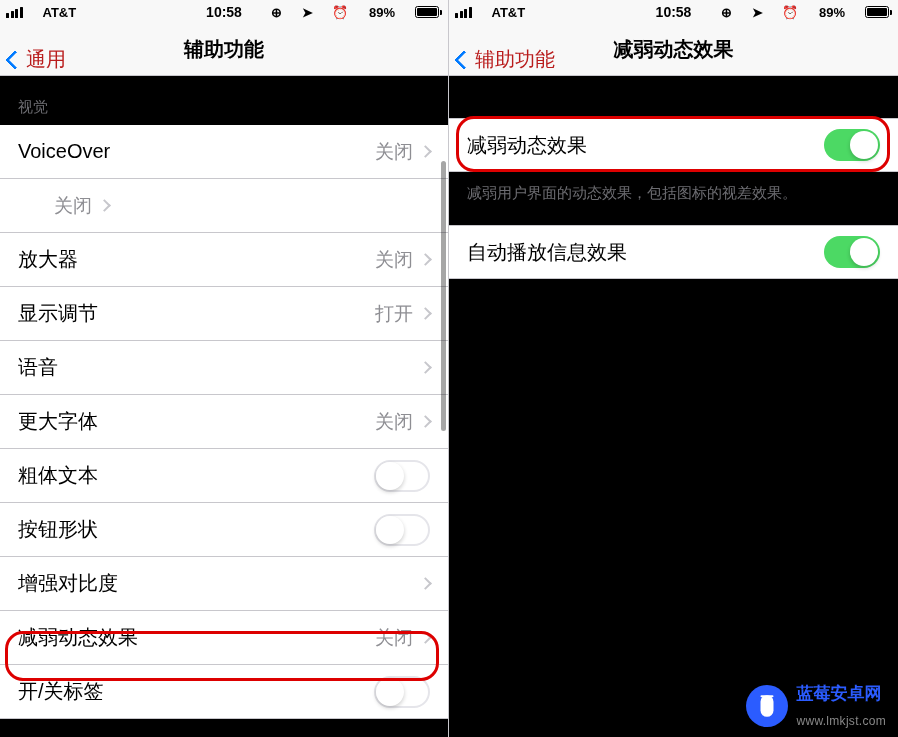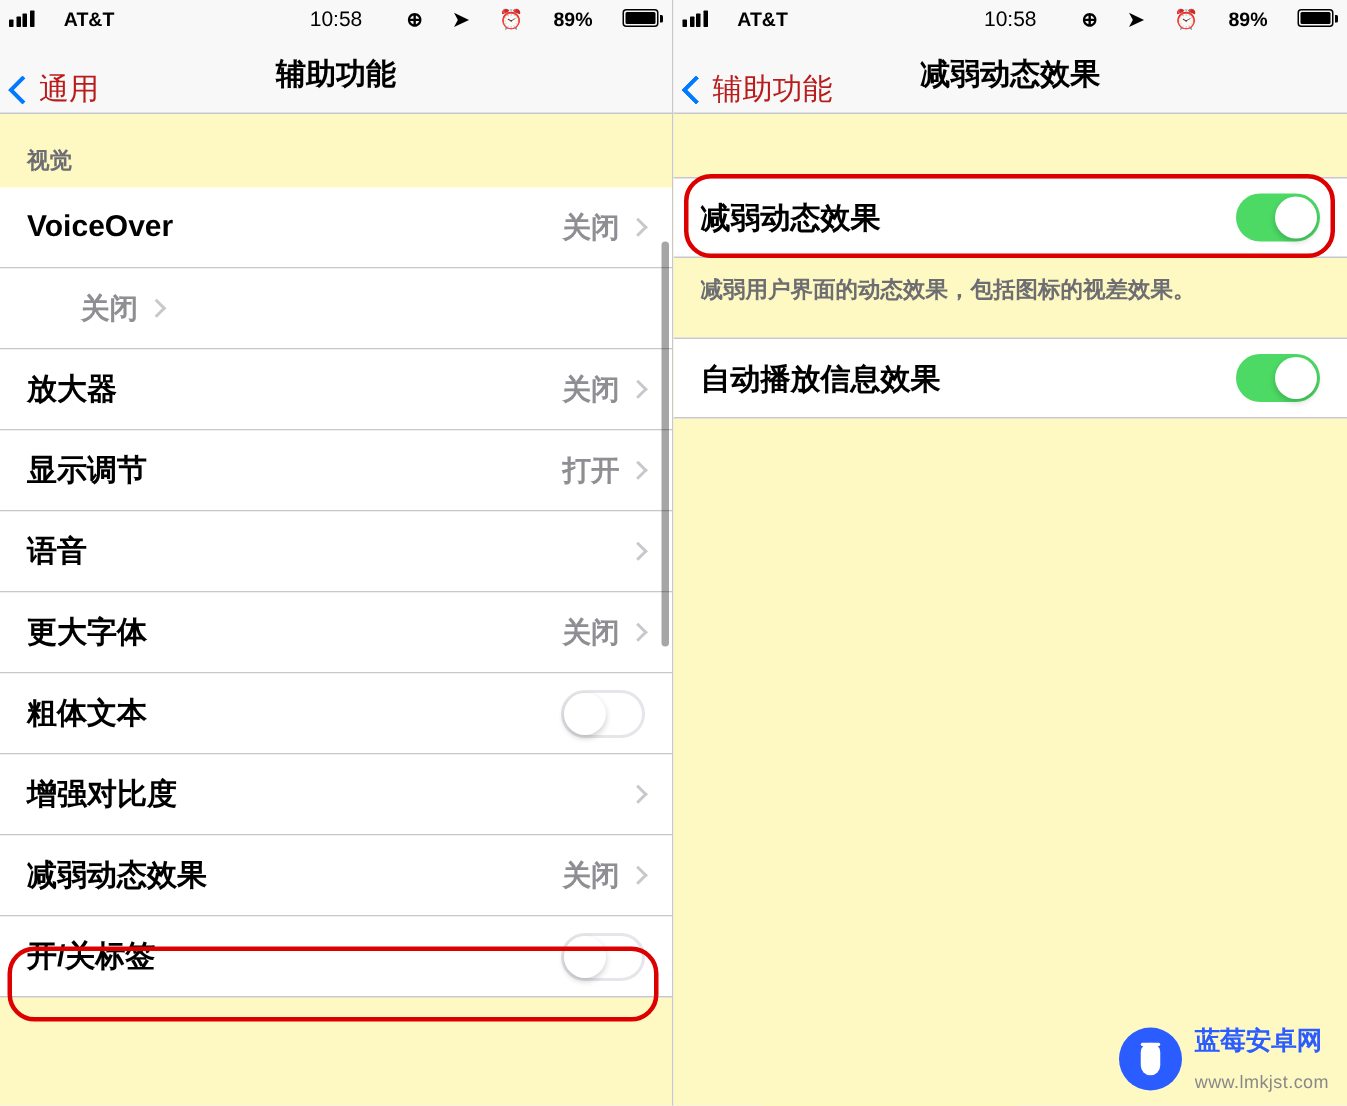--- a/index.html
+++ b/index.html
@@ -4,36 +4,36 @@
 <style>
   * { margin: 0; padding: 0; box-sizing: border-box; }
   body { font-family: -apple-system, "Helvetica Neue", Arial, sans-serif; background: #fff; width: 898px; height: 737px; overflow: hidden; position: relative; }
   .phones { display: flex; width: 898px; height: 737px; }
   .phone { width: 449px; height: 737px; background: #efeff4; display: flex; flex-direction: column; position: relative; }
   .phone-left { border-right: 1px solid #c8c7cc; }
 
   
   .status { height: 24px; background: #f8f8f8; display: flex; align-items: center; justify-content: space-between; padding: 0 6px; font-size: 13px; font-weight: 600; color: #000; }
   .status-left, .status-right { display: flex; align-items: center; gap: 20px; }
-  .status-center { position: absolute; left: 50%; transform: translateX(-50%); font-size: 14px; font-weight: 400; }
+  .status-center { position: absolute; left: 50%; transform: translateX(-50%); font-size: 14px; font-weight: 700; }
   .bars { display: flex; align-items: flex-end; gap: 1.5px; }
   .bars span { width: 3px; background: #000; border-radius: 0.5px; }
   .bars span:nth-child(1){height:5px}.bars span:nth-child(2){height:7px}.bars span:nth-child(3){height:9px}.bars span:nth-child(4){height:11px}
   .battery { display: flex; align-items: center; gap: 1px; }
   .bat-body { width: 24px; height: 12px; border: 1.2px solid #000; border-radius: 2.5px; position: relative; }
   .bat-fill { position: absolute; left: 1px; top: 1px; bottom: 1px; width: 89%; background: #000; border-radius: 1px; }
   .bat-cap { width: 2px; height: 5px; background: #000; border-radius: 0 1px 1px 0; }
 
   
   .nav { height: 52px; background: #f8f8f8; border-bottom: 1px solid #c8c7cc; display: flex; align-items: center; position: relative; padding: 0 8px; }
   .back { display: flex; align-items: center; color: #b91c1c; font-size: 20px; cursor: pointer; margin-top: 20px; }
   .chevron-left { width: 14px; height: 14px; border-left: 3px solid #007aff; border-bottom: 3px solid #007aff; transform: rotate(45deg); margin-right: 4px; border-radius: 1px; }
   .nav-title { position: absolute; left: 50%; transform: translateX(-50%); font-size: 20px; font-weight: 600; color: #000; }
 
-  .content { flex: 1; overflow: hidden; background: #fef9c3; position: relative; font-weight: bold; }
+  .content { flex: 1; overflow: hidden; background: #000000; position: relative; }
 
   .group-header { font-size: 15px; color: #6d6d72; padding: 22px 18px 8px 18px; }
   .cell { background: #fff; height: 54px; display: flex; align-items: center; padding: 0 18px; border-bottom: 1px solid #c8c7cc; position: relative; font-size: 20px; color: #000; cursor: pointer; }
   .cell:first-of-type { border-top: 1px solid #c8c7cc; }
   .cell .label { flex: 1; }
   .cell .value { color: #8e8e93; font-size: 19px; margin-right: 8px; margin-left: 36px; }
   .chevron { width: 9px; height: 9px; border-top: 2.5px solid #c7c7cc; border-right: 2.5px solid #c7c7cc; transform: rotate(45deg); }
 
   .toggle { width: 56px; height: 32px; border-radius: 16px; position: relative; }
   .toggle-off { background: #fff; border: 2px solid #e5e5ea; }
@@ -125,20 +125,26 @@
         <span class="value">关闭</span>
         <div class="chevron"></div>
       </div>
       <div class="cell">
         <span class="label">粗体文本</span>
         <div class="toggle toggle-off">
             <div class="knob"></div>
           </div>
       </div>
       <div class="cell">
+        <span class="label">按钮形状</span>
+        <div class="toggle toggle-off">
+            <div class="knob"></div>
+          </div>
+      </div>
+      <div class="cell">
         <span class="label">增强对比度</span>
         <div class="chevron"></div>
       </div>
       <div class="cell">
         <span class="label">减弱动态效果</span>
         <span class="value">关闭</span>
         <div class="chevron"></div>
       </div>
       <div class="cell">
         <span class="label">开/关标签</span>

